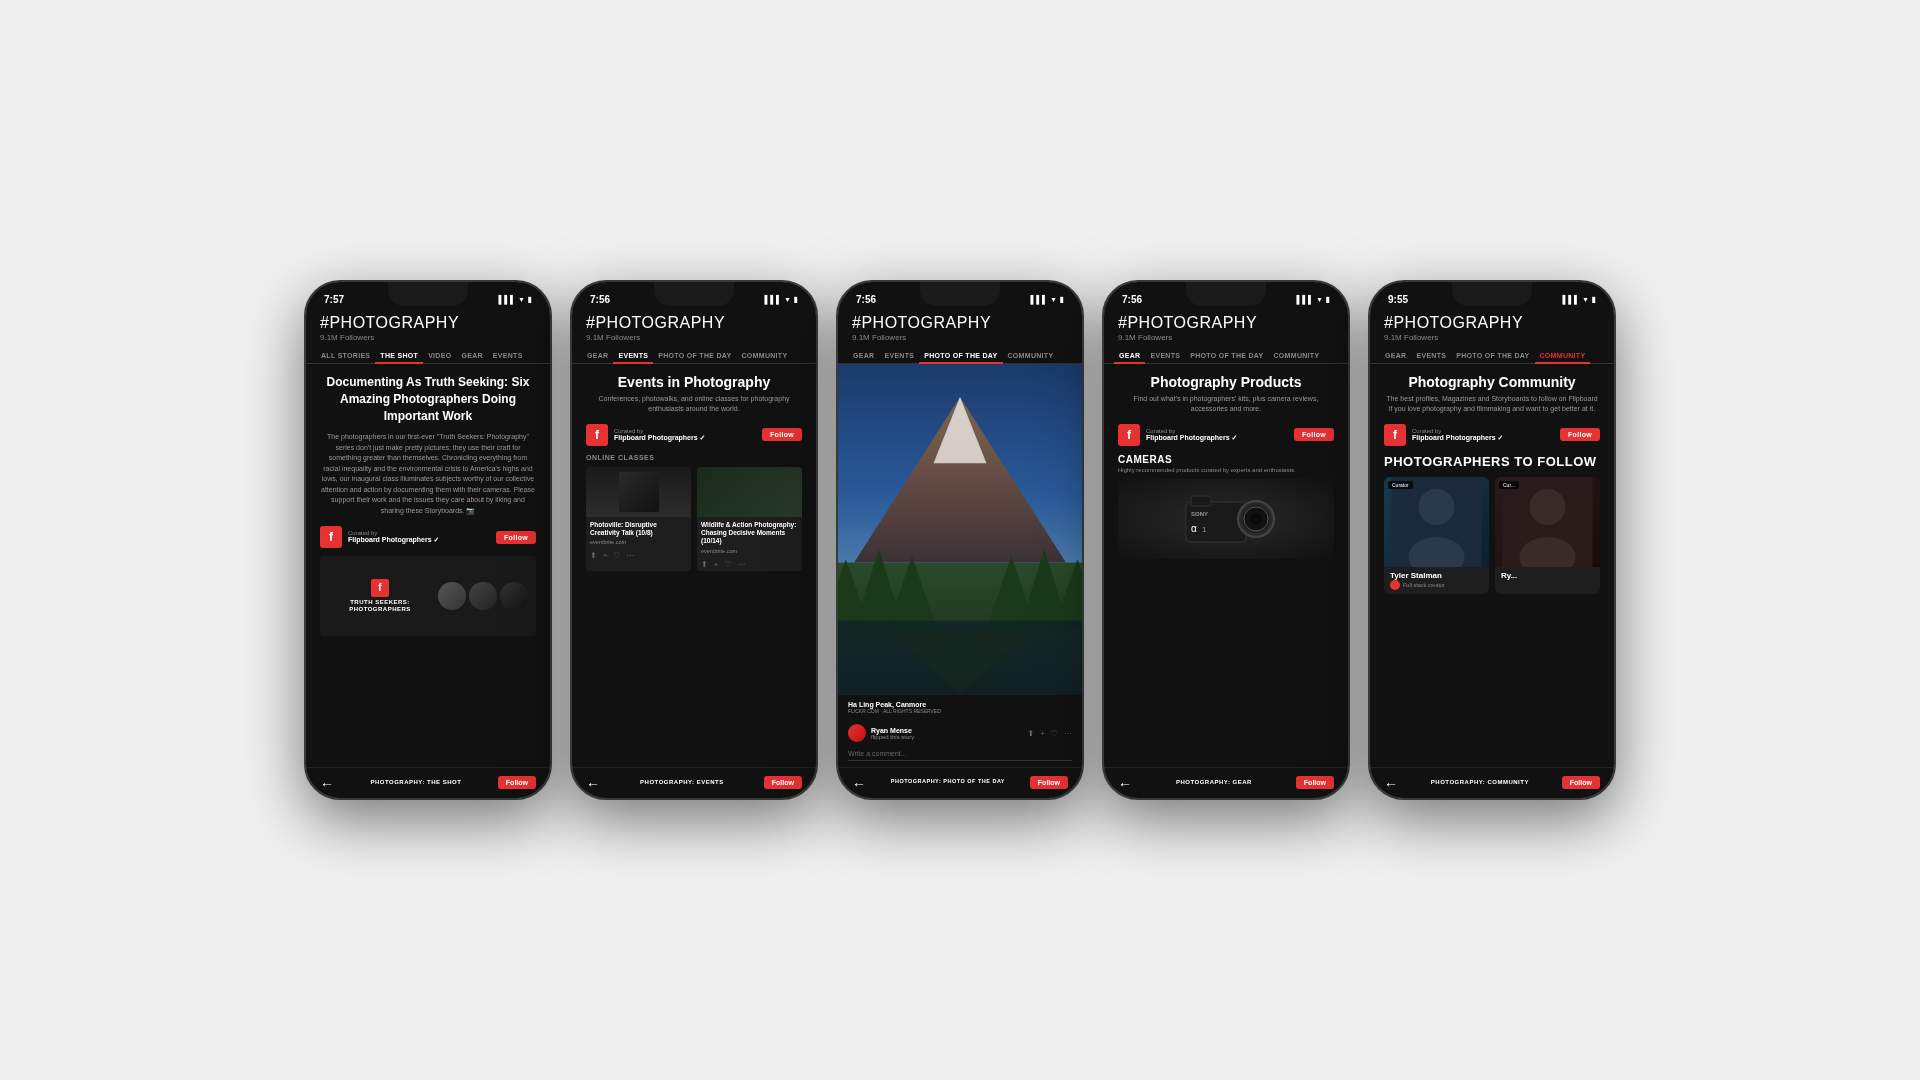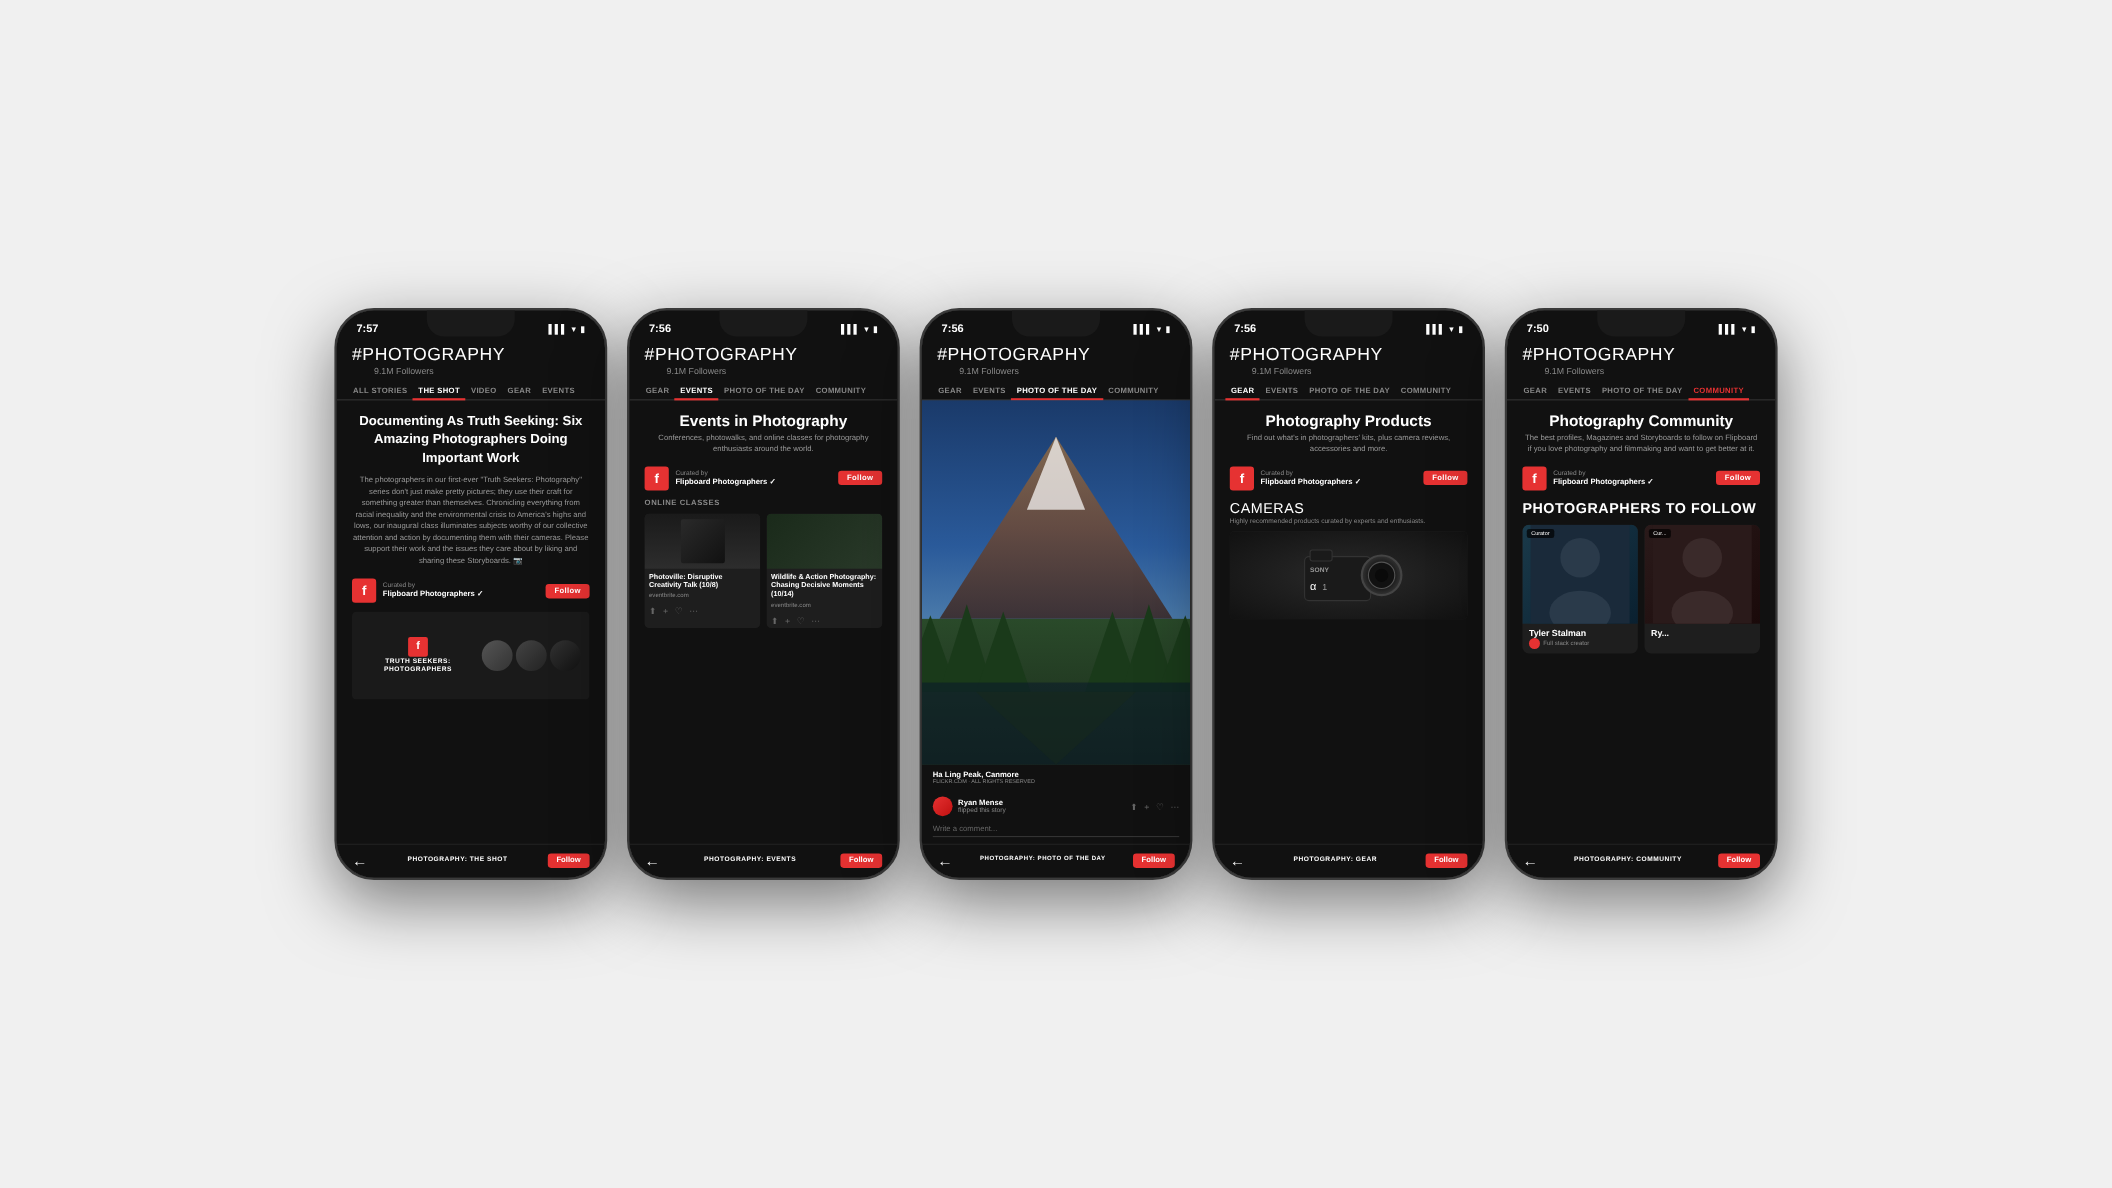--- a/index.html
+++ b/index.html
@@ -96,21 +96,20 @@
       color: #fff;
       font-size: 16px;
       font-weight: 400;
       letter-spacing: 0.5px;
     }
 
     .followers-count {
       color: #888;
       font-size: 8px;
       margin-top: 1px;
-      margin-left: 20px;
     }
 
     
     .nav-tabs {
       display: flex;
       padding: 0 10px;
       border-bottom: 1px solid #333;
       flex-shrink: 0;
     }
 
@@ -633,22 +632,22 @@
       background: #e63232;
     }
 
     
     .cameras-section {
       margin-top: 6px;
     }
 
     .cameras-label {
       color: #fff;
-      font-size: 13px;
-      font-weight: 400;
+      font-size: 10px;
+      font-weight: 700;
       letter-spacing: 0.5px;
       margin-bottom: 2px;
     }
 
     .cameras-sublabel {
       color: #888;
       font-size: 6px;
       margin-bottom: 6px;
     }
 
@@ -1019,21 +1018,21 @@
         <span class="bottom-back">←</span>
         <span class="bottom-label">PHOTOGRAPHY: GEAR</span>
         <button class="bottom-follow">Follow</button>
       </div>
     </div>
   </div>
 
   <div class="phone">
     <div class="phone-screen">
       <div class="status-bar">
-        <span class="status-time">7:50</span>
+        <span class="status-time">9:55</span>
         <div class="status-icons">
           <span class="status-icon">▌▌▌</span>
           <span class="status-icon">▾</span>
           <span class="status-icon">▮</span>
         </div>
       </div>
 
       <div class="phone-header">
         <div class="topic-title">#PHOTOGRAPHY</div>
         <div class="followers-count">9.1M Followers</div>

